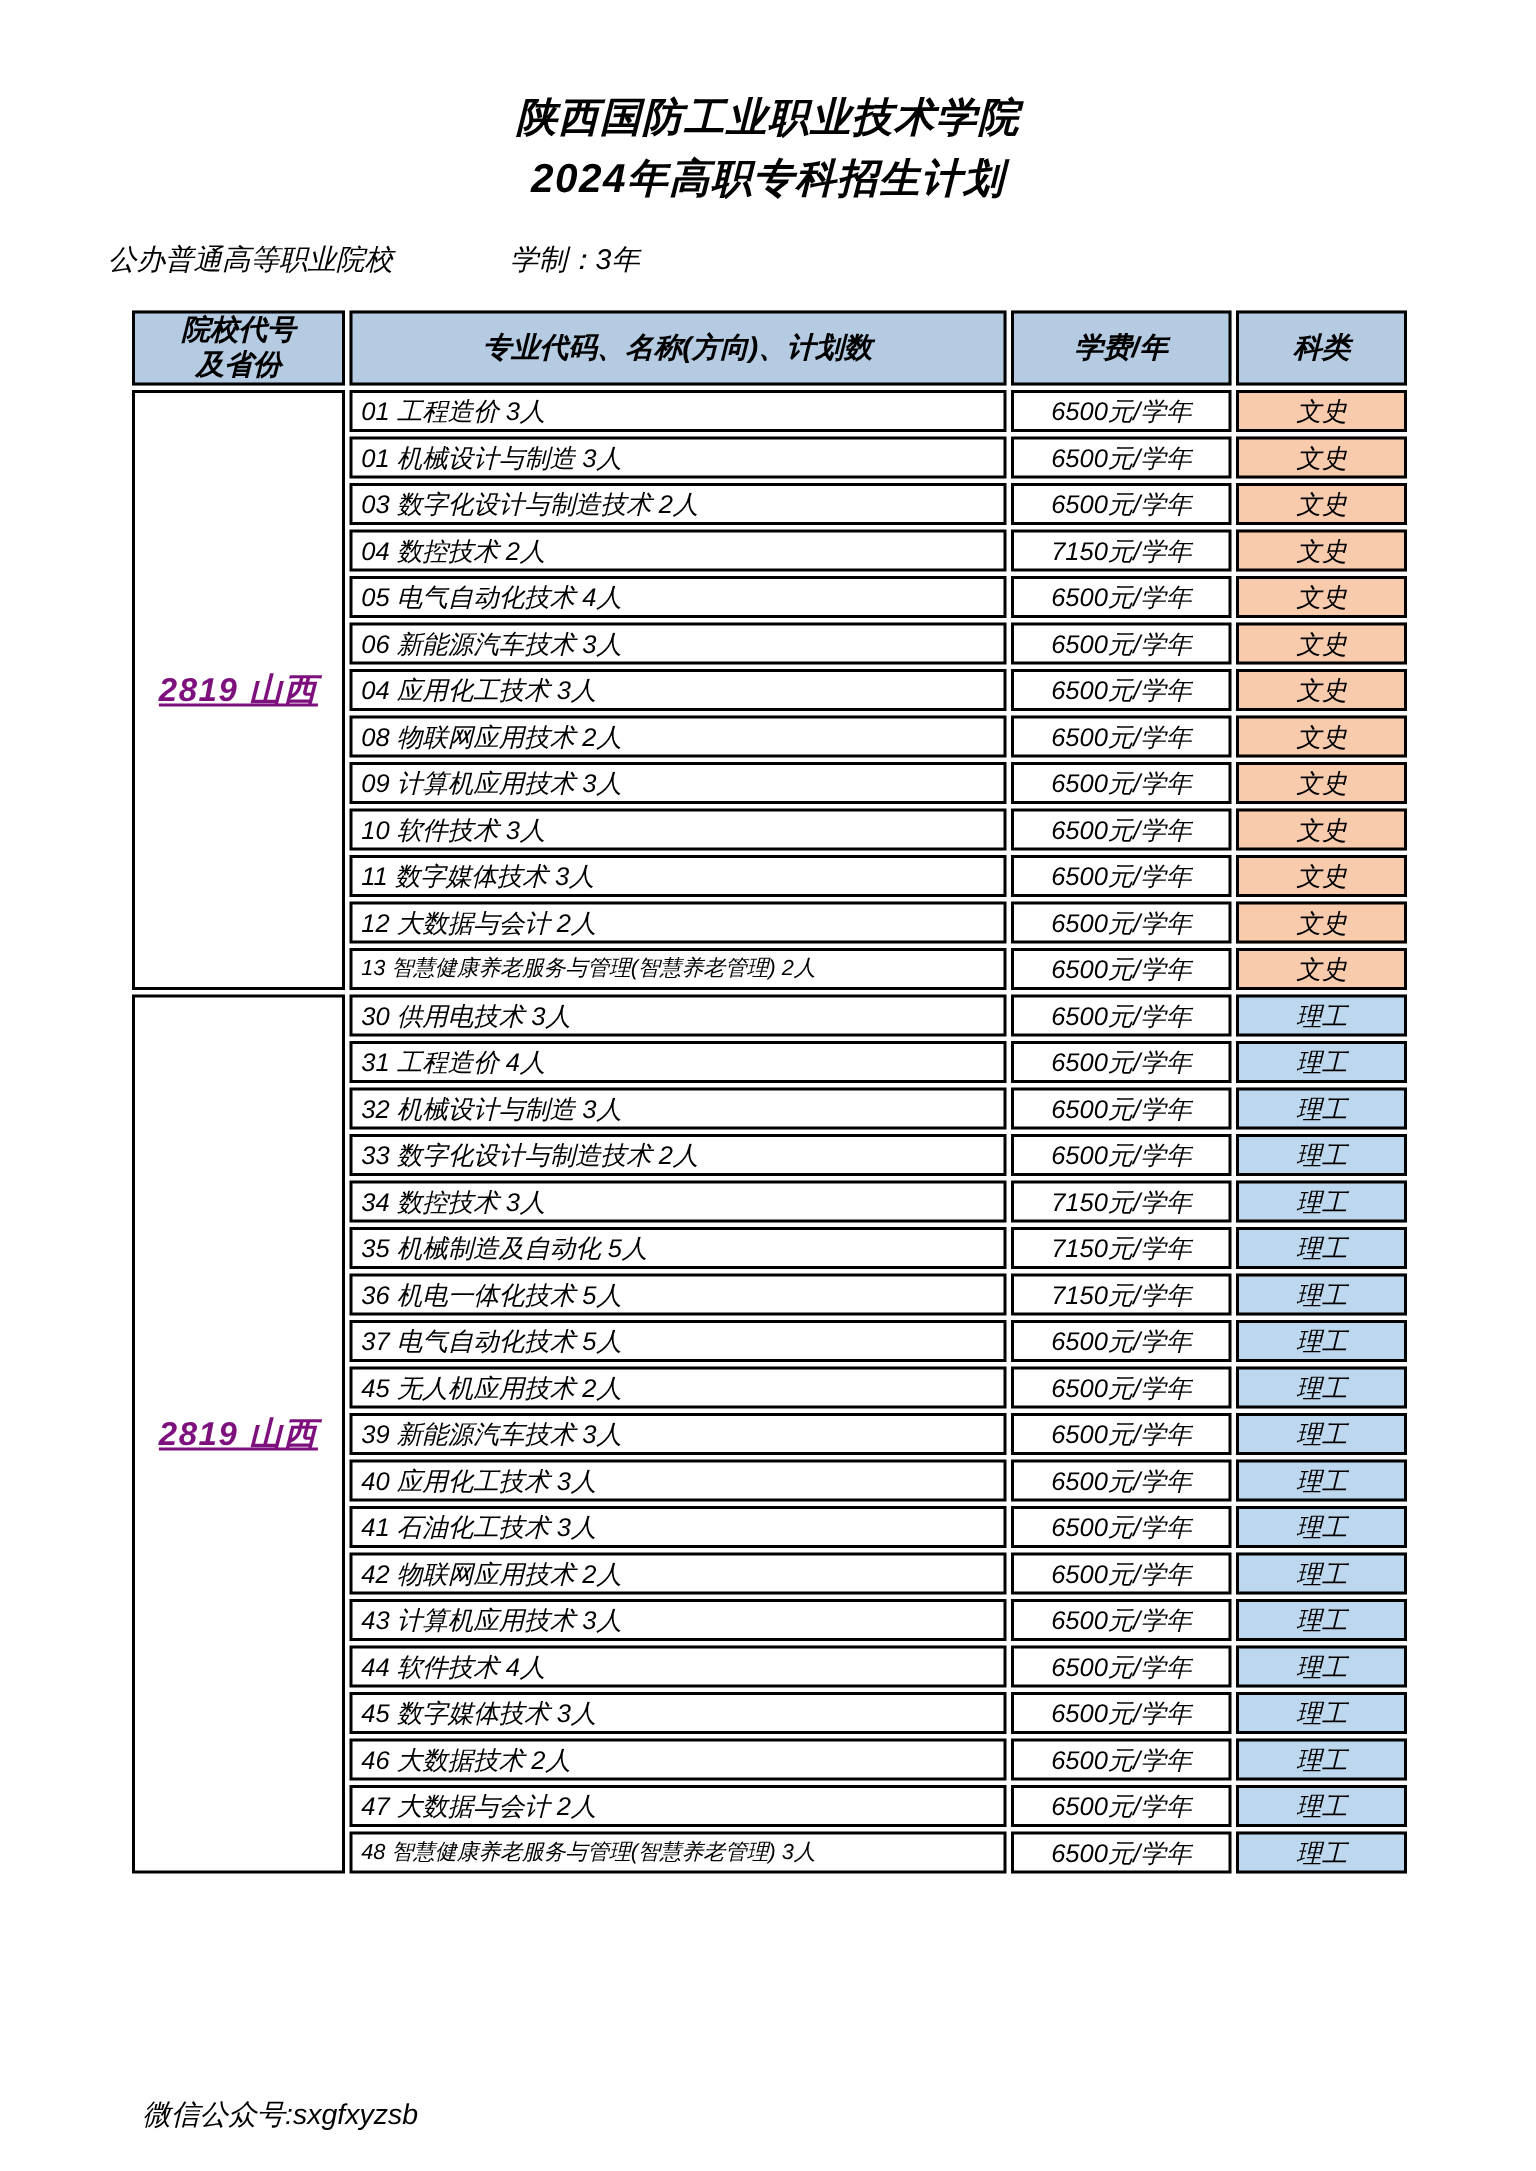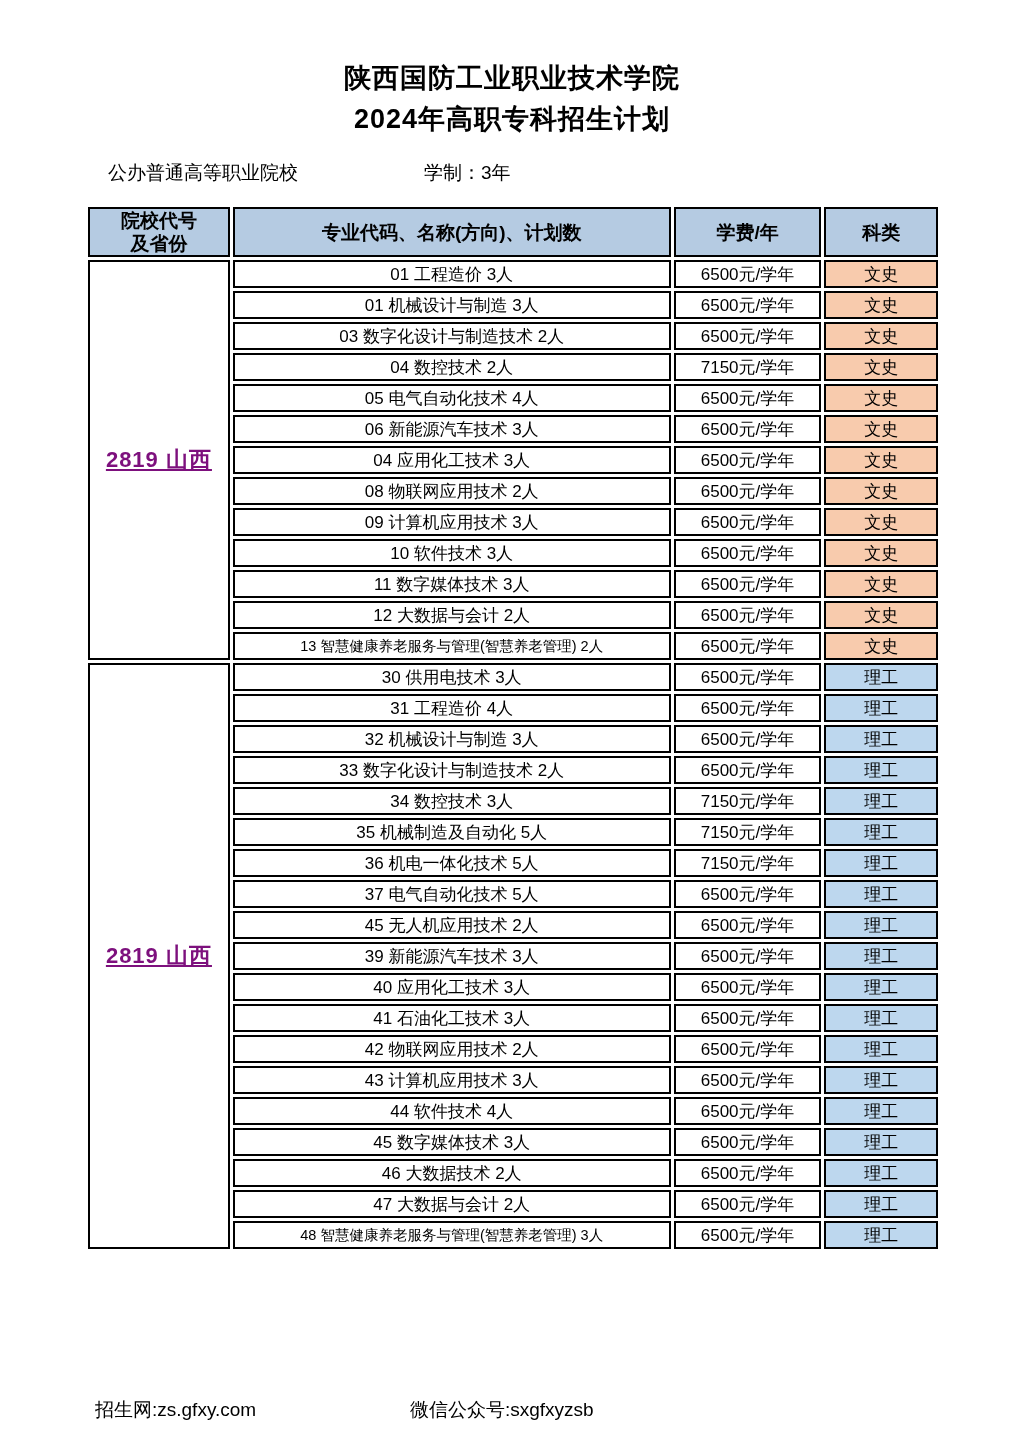--- a/index.html
+++ b/index.html
@@ -9,39 +9,39 @@
     height: 1447px;
     position: relative;
     font-family: "Liberation Sans", "DejaVu Sans", sans-serif;
     color: #000;
   }
   .page {
     width: 1024px;
     height: 1447px;
     background: #fff;
     position: relative;
+    font-style: italic;
   }
   
   .title-block {
     padding-top: 58px;
     text-align: center;
   }
   .title-line {
     font-size: 27px;
     font-weight: bold;
     line-height: 41px;
     letter-spacing: 1px;
   }
   
   .info-line {
-    margin: 20px 0 0 108px;
+    margin: 20px 0 0 72px;
     font-size: 19px;
     display: flex;
     align-items: baseline;
-    gap: 48px;
   }
   .info-line .info-type { margin-right: 78px; }
   .info-line .info-duration { margin-right: 48px; }
   
   table.plan-table {
     position: absolute;
     left: 85px;
     top: 204px;
     width: 856px;
     border-collapse: separate;
@@ -64,21 +64,21 @@
     text-align: center;
     vertical-align: middle;
     line-height: 23px;
   }
   td {
     height: 28px;
     vertical-align: middle;
     background: #fff;
   }
   td.major-cell {
-    text-align: center;
+    text-align: left;
     padding: 0 6px;
     font-size: 17px;
     line-height: 19px;
   }
   td.major-cell.small { font-size: 14.5px; }
   td.fee-cell {
     text-align: center;
     font-size: 17px;
   }
   td.cat-cell {
@@ -303,17 +303,16 @@
         </tr>
         <tr>
           <td class="major-cell small">48 智慧健康养老服务与管理(智慧养老管理) 3人</td>
           <td class="fee-cell">6500元/学年</td>
           <td class="cat-cell" style="background: rgb(189, 215, 238);">理工</td>
         </tr>
       </tbody>
   </table>
 
   <div class="footer-line">
-    <span class="f-web">招生网:zs.gfxy.com</span>
     <span class="f-wechat">微信公众号:sxgfxyzsb</span>
   </div>
 
 </div>
 
 </body></html>

